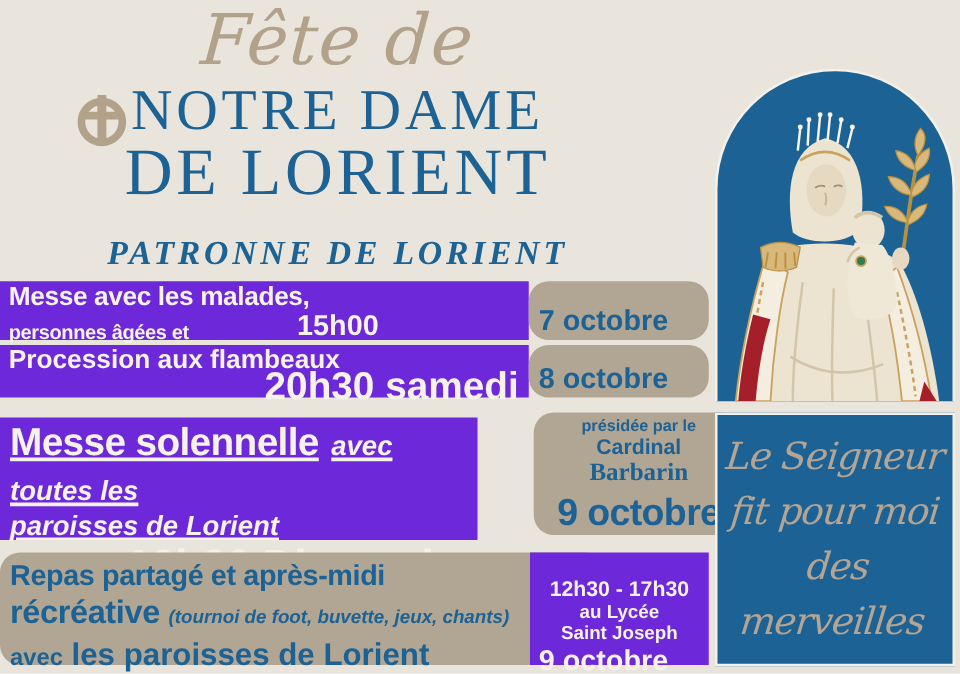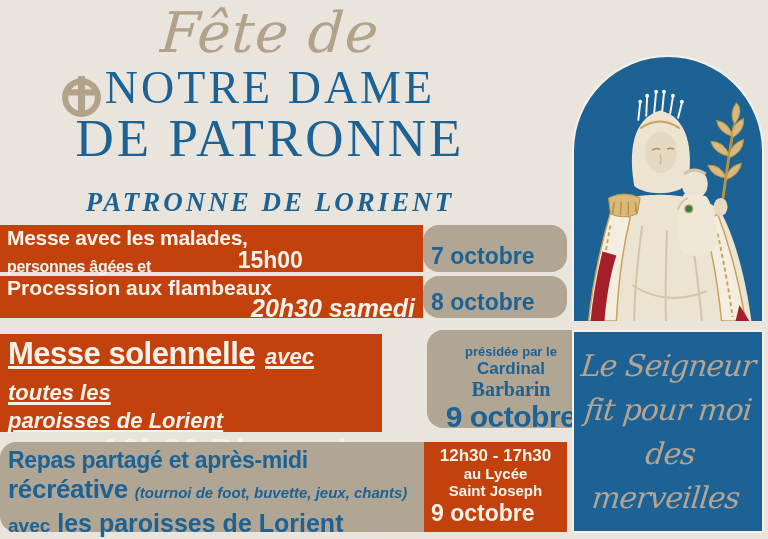--- a/index.html
+++ b/index.html
@@ -13,58 +13,58 @@
                 color:#b3a28a; letter-spacing:1px; transform:skewX(-4deg); }
   .hdr-title1 { top:64px; font-family:"Liberation Serif", serif; font-size:46px; line-height:48px;
                 color:#1d6294; letter-spacing:3px; }
   .hdr-title2 { top:110px; font-family:"Liberation Serif", serif; font-size:53px; line-height:56px;
                 color:#1d6294; letter-spacing:3px; }
   .hdr-sub   { top:187px; font-family:"Liberation Serif", serif; font-weight:bold; font-style:italic;
                font-size:27px; color:#1d6294; letter-spacing:3px; }
   .cross { position:absolute; left:58px; top:72px; width:47px; height:47px; }
 
   
-  .cell-blue { position:absolute; background:#c2410c; color:#f5f2ea; }
+  .cell-blue { position:absolute; background:#6d28d9; color:#f5f2ea; }
   .cell-tan  { position:absolute; background:#b1a593; color:#1d6294;border-radius:16px; }
   .b { font-weight:bold; }
 
   .r1-blue { left:0; top:225px; width:423px; height:47px; padding:2px 4px 2px 7px; }
   .r1-l1 { font-size:21px; line-height:22px; letter-spacing:-0.3px; }
   .r1-l2 { display:flex; align-items:flex-end; }
   .r1-sub { font-size:16px; line-height:19px; letter-spacing:-0.3px; }
   .r1-time { margin-left:auto; font-size:23px; line-height:23px; padding-right:2px; }
   .r1-tan { left:423px; top:225px; width:144px; height:47px; display:flex; align-items:flex-end;
             padding:0 0 2px 8px; font-size:23px; }
 
   .r2-blue { left:0; top:276px; width:423px; height:42px; padding:1px 8px 2px 7px; }
   .r2-l1 { font-size:21px; line-height:22px; }
-  .r2-time { font-size:25px; line-height:19px; text-align:right;font-style:italic; }
+  .r2-time { font-size:31px; line-height:19px; text-align:right; }
   .r2-tan { left:423px; top:276px; width:144px; height:42px; display:flex; align-items:flex-end;
             padding:0 0 2px 8px; font-size:23px; }
 
   .r3-blue { left:0; top:334px; width:382px; height:98px; padding:3px 4px 0 8px;text-decoration:underline; }
   .r3-title { font-size:31px; line-height:33px; letter-spacing:-0.5px; }
   .r3-suffix { font-size:22px; font-style:italic; margin-left:10px; letter-spacing:0; }
   .r3-l2 { font-size:22px; font-style:italic; line-height:24px; }
   .r3-time { font-size:36px; line-height:39px; text-align:right; letter-spacing:-0.5px; }
   .r3-tan { left:427px; top:330px; width:168px; height:98px; display:flex; flex-direction:column;
-            align-items:center; padding-top:14px; text-align:center; }
+            align-items:center; padding-top:3px; text-align:center; }
   .r3-p1 { font-size:13px; line-height:15px; }
   .r3-p2 { font-size:17px; line-height:19px; }
   .r3-p3 { font-size:20px; line-height:22px;font-family:Liberation Serif, serif; }
   .r3-date { margin-top:auto; font-size:30px; line-height:33px; padding-bottom:1px; letter-spacing:-0.5px; }
 
   .r4-tan { left:0; top:442px; width:484px; height:90px; padding:4px 4px 0 8px; }
   .r4-l1 { font-size:23px; line-height:28px; letter-spacing:-0.3px; }
   .r4-l2 { font-size:26px; line-height:30px; letter-spacing:-0.3px; }
   .r4-note { font-size:15px; font-style:italic; letter-spacing:0; }
   .r4-l3pre { font-size:19px; }
   .r4-l3 { font-size:25px; line-height:30px; }
   .r4-blue { left:424px; top:442px; width:143px; height:90px; display:flex; flex-direction:column;
-             text-align:center; padding-top:4px; }
+             text-align:center; padding-top:20px; }
   .r4-s0 { font-size:17px; line-height:19px; }
   .r4-s1 { font-size:15px; line-height:17px; }
   .r4-s2 { font-size:15px; line-height:18px; }
   .r4-date { margin-top:auto; text-align:left; padding:0 0 7px 7px; font-size:23px; line-height:24px; }
 
   
   .statue-frame { position:absolute; left:572px; top:55px; width:192px; height:266px;
                   background:#1d6294; border:2px solid #f4f1ea; border-bottom:none;
                   border-radius:96px 96px 0 0; overflow:hidden; }
   .statue-frame svg { display:block; width:100%; height:100%; }
@@ -83,21 +83,21 @@
 
   <span class="cross">
     <svg viewBox="0 0 46 46">
       <circle cx="23" cy="25" r="16" fill="none" stroke="#b3a28a" stroke-width="6"></circle>
       <line x1="23" y1="4" x2="23" y2="41" stroke="#b3a28a" stroke-width="7"></line>
       <line x1="9" y1="20" x2="37" y2="20" stroke="#b3a28a" stroke-width="6"></line>
     </svg>
   </span>
 
   <div class="hdr hdr-title1">NOTRE DAME</div>
-  <div class="hdr hdr-title2">DE PATRONNE</div>
+  <div class="hdr hdr-title2">DE LORIENT</div>
   <div class="hdr hdr-sub">PATRONNE DE LORIENT</div>
 
   <div class="cell-blue b r1-blue">
     <div class="r1-l1">Messe avec les malades,</div>
     <div class="r1-l2">
       <span class="r1-sub">personnes âgées et handicapées</span>
       <span class="r1-time">15h00 personnes</span>
     </div>
   </div>
   <div class="cell-tan b r1-tan">

